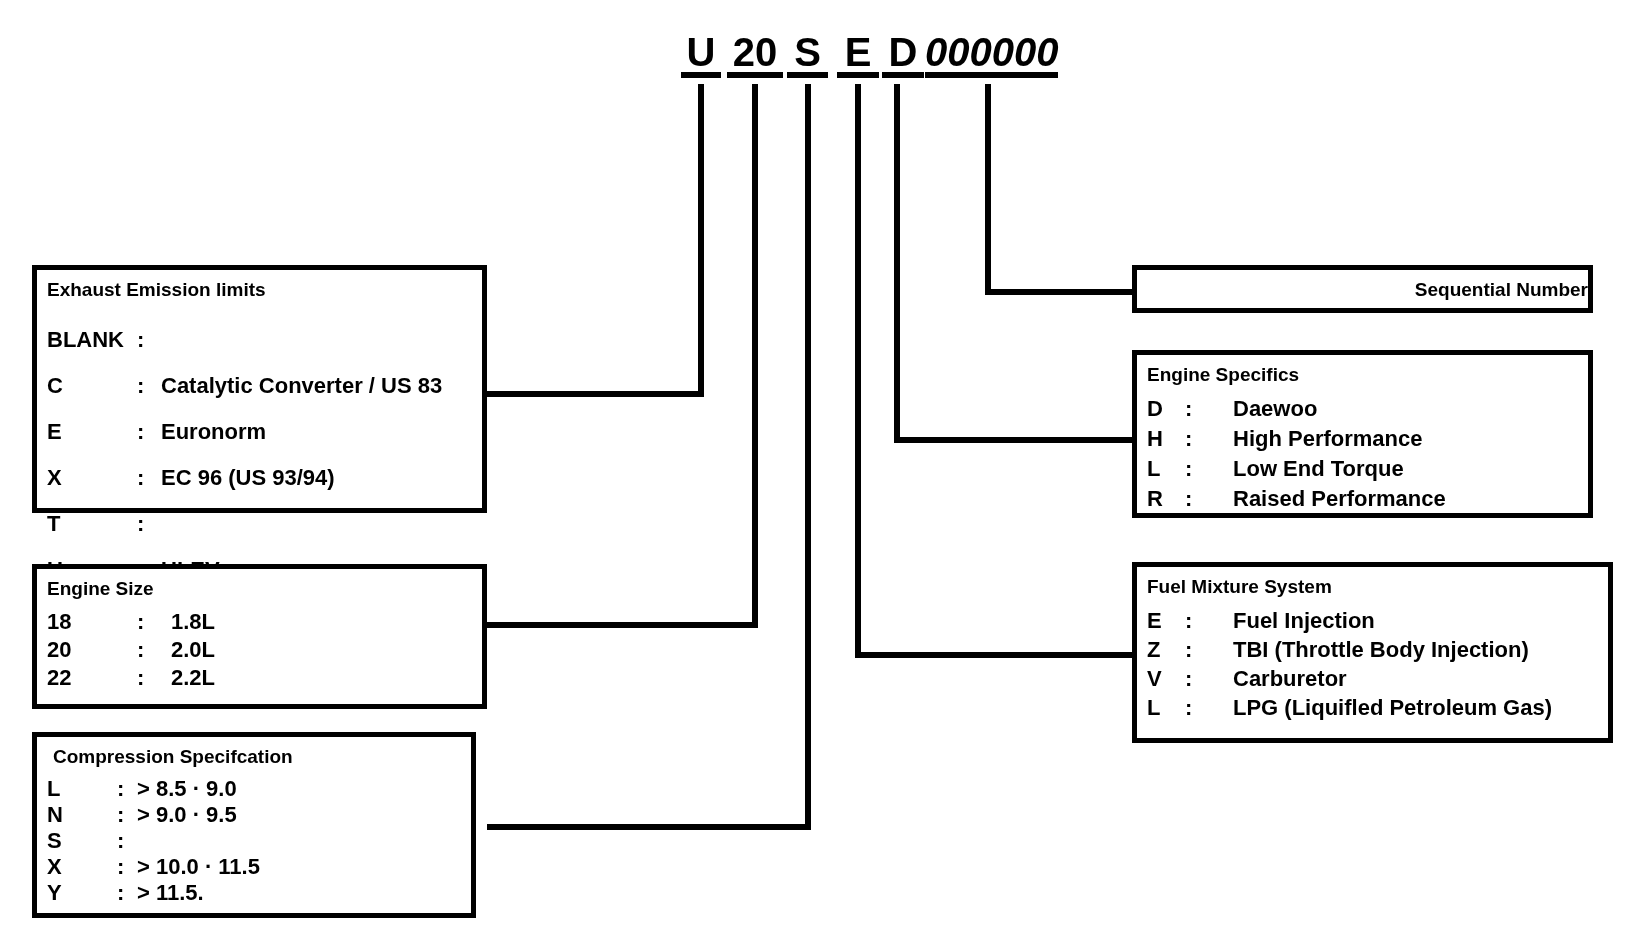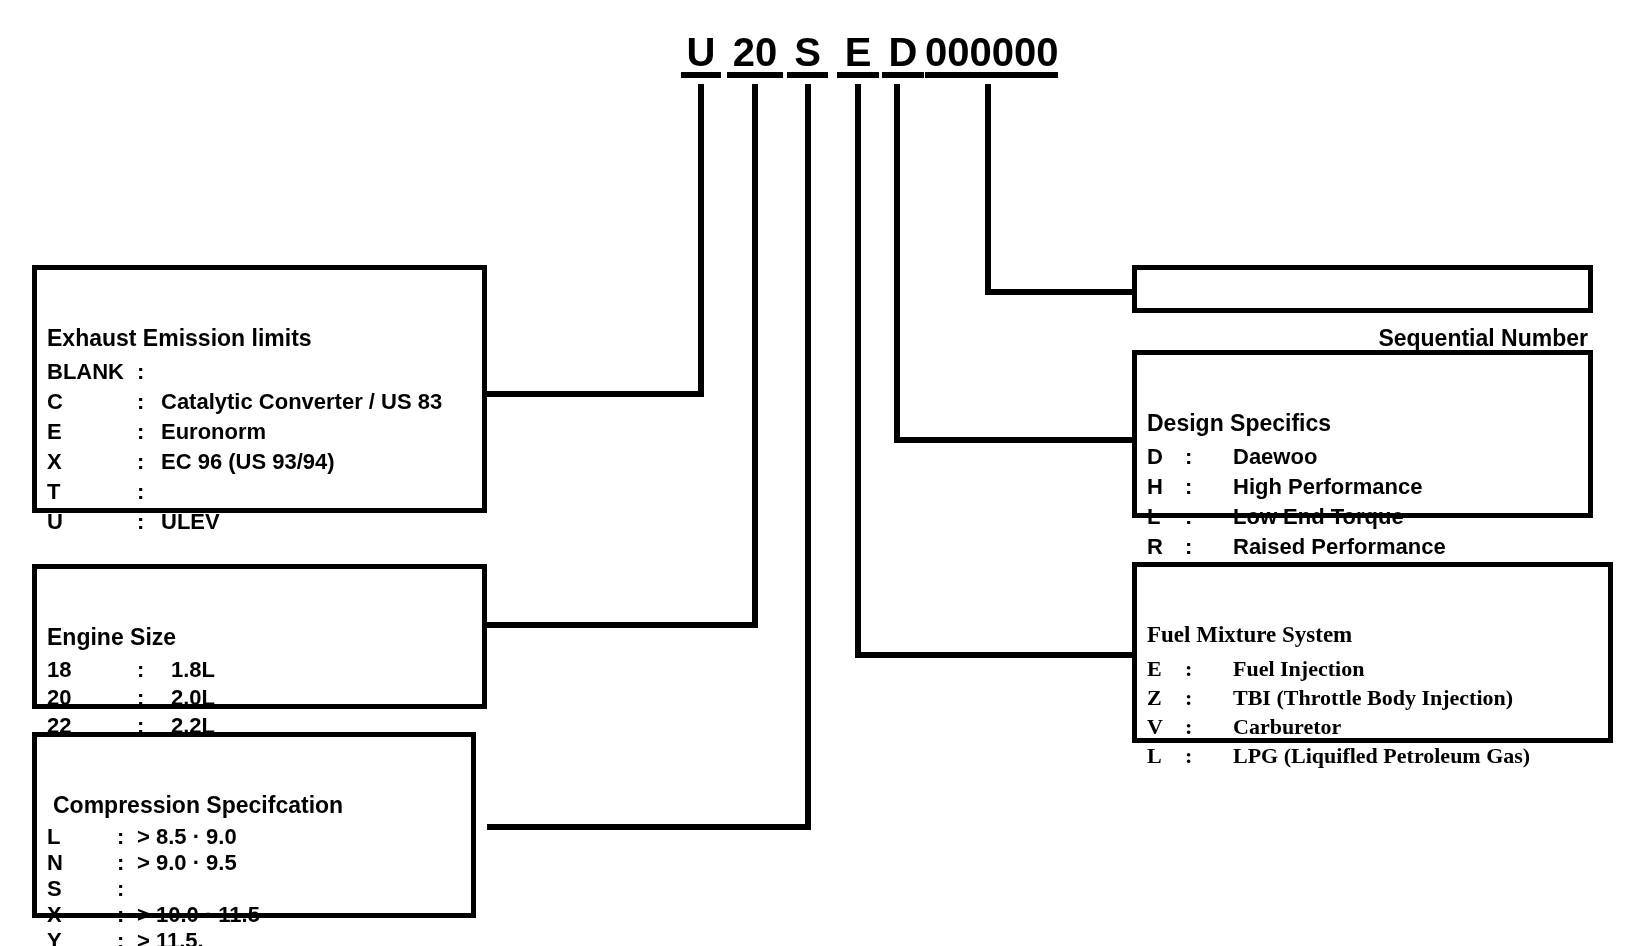--- a/index.html
+++ b/index.html
@@ -27,57 +27,56 @@
   
   .vline { position:absolute; width:6px; background:#000; }
   .hline { position:absolute; height:6px; background:#000; }
   
   .box {
     position:absolute;
     border:5px solid #000;
     background:#fff;
   }
   .box .title {
-    font-size:23px;
+    font-size:19px;
     line-height:26px;
     padding:7px 0 0 10px;
     white-space:nowrap;
-    margin-top:48px;
   }
   .rows { padding:6px 0 0 10px; }
   .row {
     display:grid;
     font-size:22px;
     white-space:nowrap;
   }
   .row .k { }
   .row .c { }
   .row .v { }
-  #box-exhaust .row     { grid-template-columns:90px 24px auto; line-height:30px; }
+  #box-exhaust .row     { grid-template-columns:90px 24px auto; line-height:30px;margin-top:16px; }
   #box-engine .row      { grid-template-columns:90px 34px auto; line-height:28px; }
   #box-compression .row { grid-template-columns:70px 20px auto; line-height:26px; }
   #box-design .row      { grid-template-columns:38px 48px auto; line-height:30px; }
   #box-fuel .row        { grid-template-columns:38px 48px auto; line-height:29px; }
 
   #box-exhaust     { left:32px;  top:265px; width:455px; height:248px; }
   #box-engine      { left:32px;  top:564px; width:455px; height:145px; }
   #box-compression { left:32px;  top:732px; width:444px; height:186px; }
   #box-sequential  { left:1132px; top:265px; width:461px; height:48px;text-align:right; }
   #box-design      { left:1132px; top:350px; width:461px; height:168px; }
-  #box-fuel        { left:1132px; top:562px; width:481px; height:181px;font-family:Liberation Serif, serif; }
+  #box-fuel        { left:1132px; top:562px; width:481px; height:181px; }
 
   #box-compression .title { padding-left:16px; }
 
   
   #seg-u  { left:681px; width:40px; }
   #seg-20 { left:727px; width:56px; }
   #seg-s  { left:787px; width:41px; }
   #seg-e  { left:837px; width:42px; }
   #seg-d  { left:882px; width:42px; }
-  #seg-0  { left:925px; width:133px; }
+  #seg-0  { left:925px; width:133px;font-style:italic; }
 
   
   #v-u  { left:698px; top:84px; height:313px; }
   #v-20 { left:752px; top:84px; height:544px; }
   #v-s  { left:805px; top:84px; height:746px; }
   #v-e  { left:855px; top:84px; height:574px; }
   #v-d  { left:894px; top:84px; height:359px; }
   #v-0  { left:985px; top:84px; height:211px; }
 
   
@@ -194,21 +193,21 @@
       <span class="v">&gt; 11.5.</span>
     </div>
   </div>
 </div>
 
 <div class="box" id="box-sequential">
   <div class="title">Sequential Number</div>
 </div>
 
 <div class="box" id="box-design">
-  <div class="title">Design Specifics</div>
+  <div class="title">Engine Specifics</div>
   <div class="rows">
     <div class="row">
       <span class="k">D</span>
       <span class="c">:</span>
       <span class="v">Daewoo</span>
     </div>
     <div class="row">
       <span class="k">H</span>
       <span class="c">:</span>
       <span class="v">High Performance</span>

